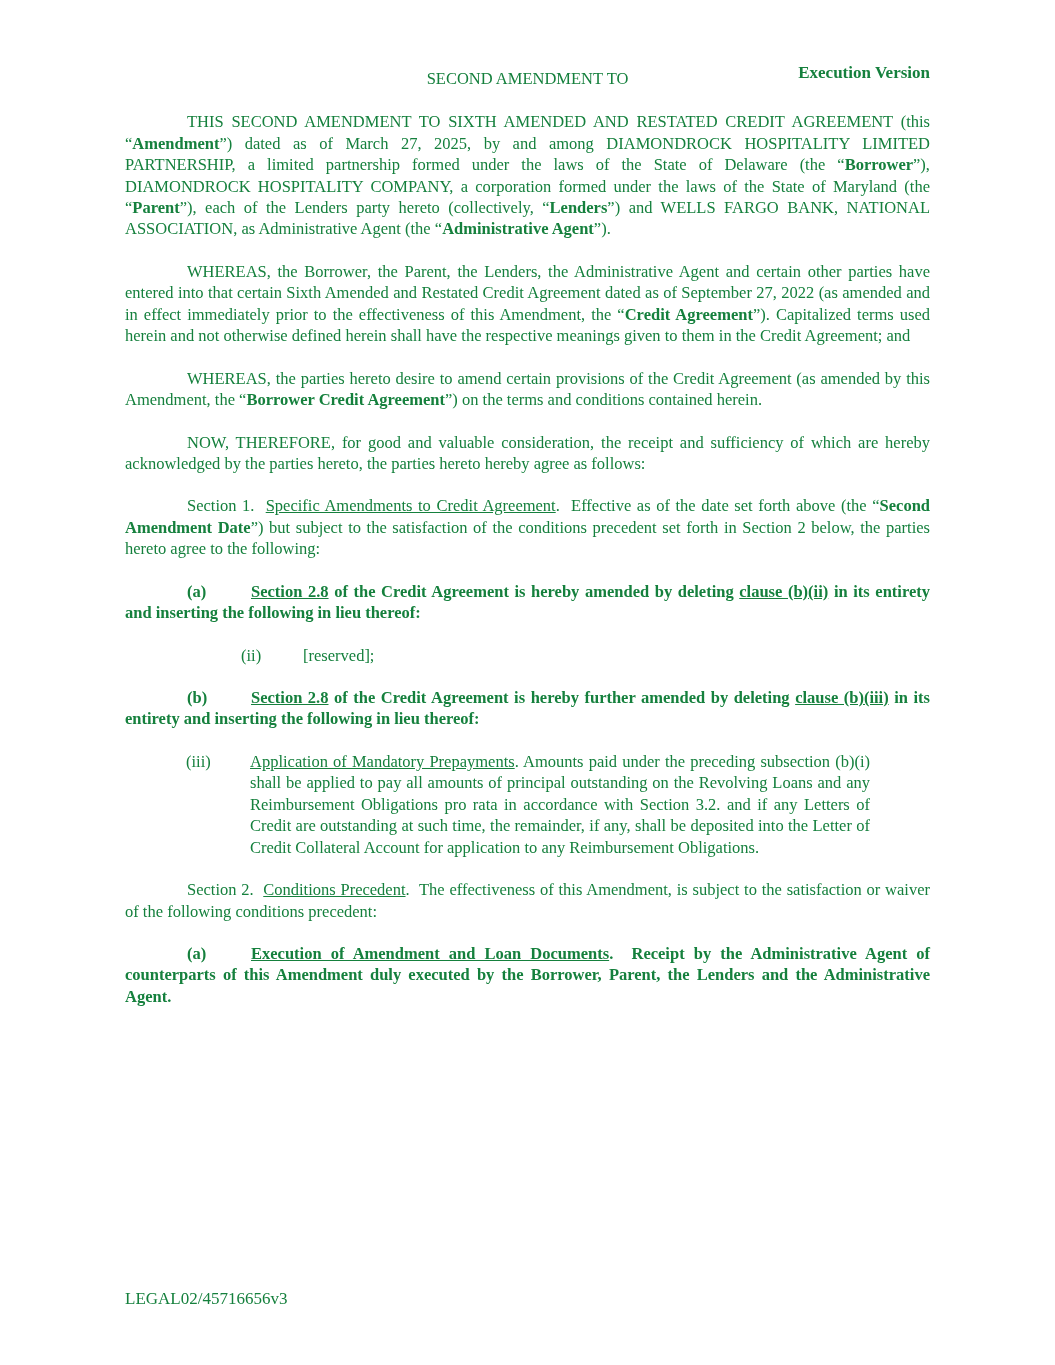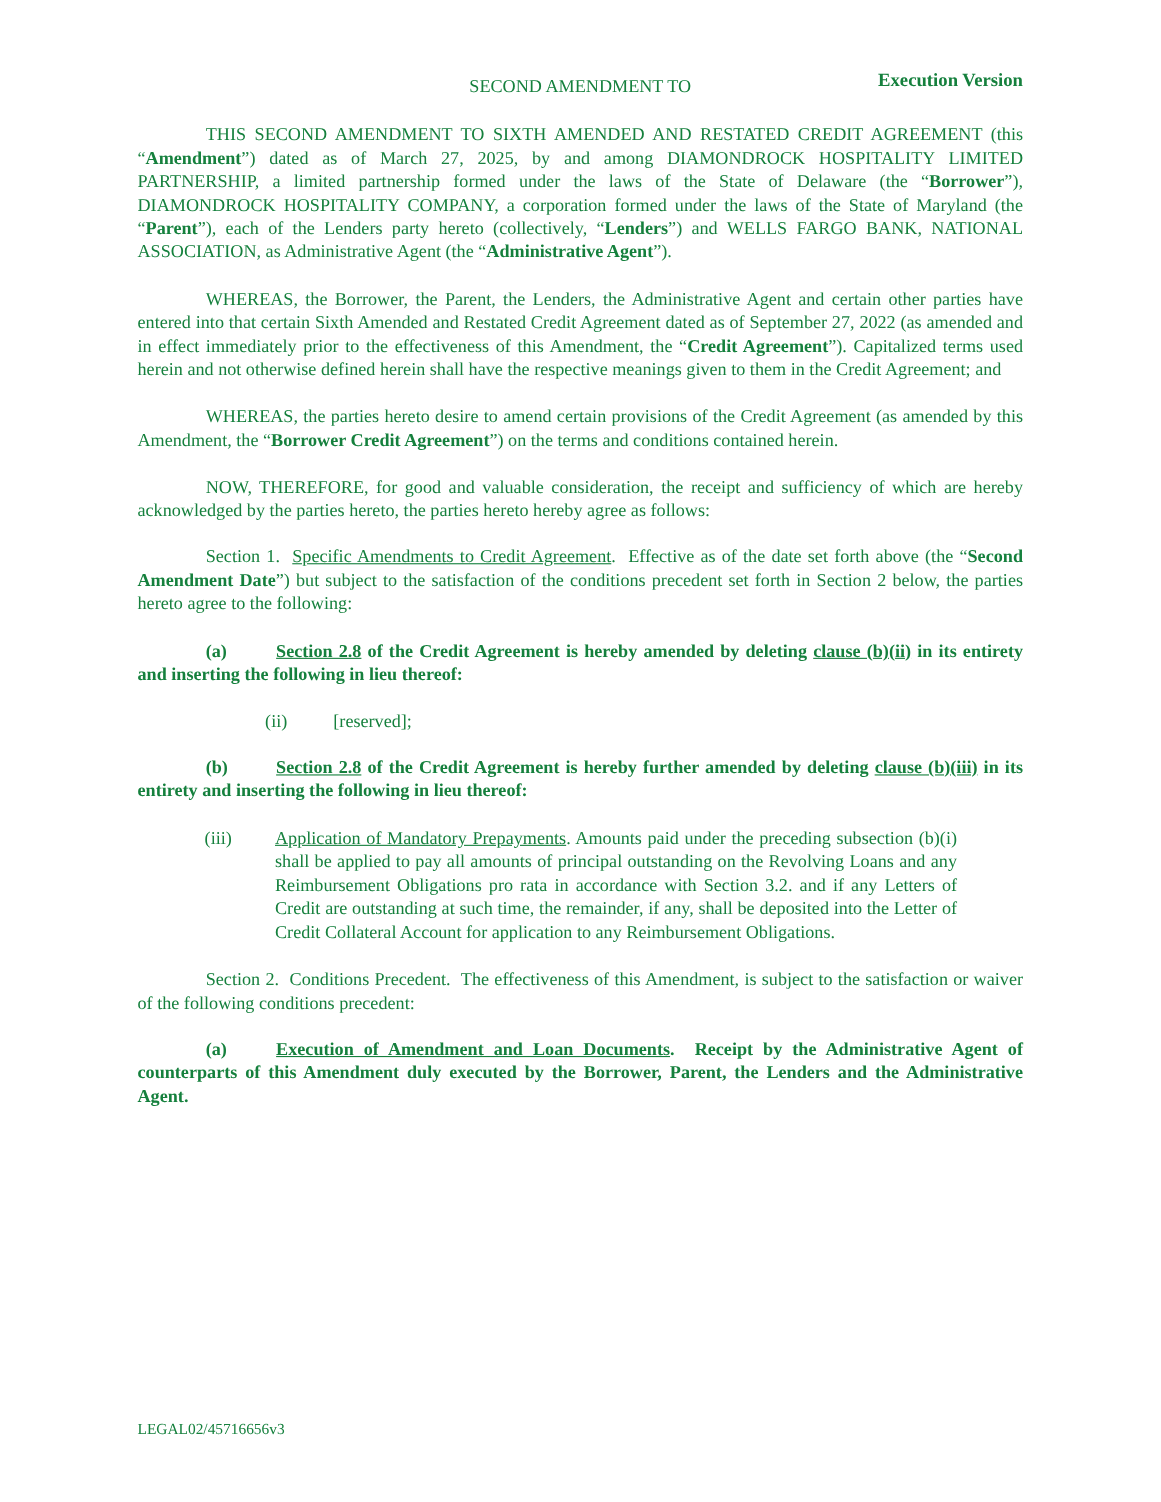--- a/index.html
+++ b/index.html
@@ -38,21 +38,21 @@
   p.body { text-indent: 62px; }
   p.sub1 { text-indent: 62px; font-weight: bold; }
   p.sub2 { margin-left: 116px; text-align: left; }
   p.block { margin-left: 125px; margin-right: 60px; text-indent: -64px; }
   .plabel { display: inline-block; width: 64px; text-indent: 0; }
   .plabel.narrow { width: 62px; }
   .footer {
     position: absolute;
     left: 125px;
     bottom: 56px;
-    font-size: 14px;
+    font-size: 17px;
   }
 </style>
 </head>
 <body>
 
 <div class="page">
 
   <div class="exec-version">Execution Version</div>
 
   <div class="doc-title">
@@ -83,21 +83,21 @@
 
     <p class="sub1"><span class="plabel">(a)</span><span><span style="text-decoration: underline;">Section 2.8</span><span> of the Credit Agreement is hereby amended by deleting </span><span style="text-decoration: underline;">clause (b)(ii)</span><span> in its entirety and inserting the following in lieu thereof:</span></span></p>
 
     <p class="sub2"><span class="plabel narrow">(ii)</span><span><span>[reserved];</span></span></p>
 
     <p class="sub1"><span class="plabel">(b)</span><span><span style="text-decoration: underline;">Section 2.8</span><span> of the Credit Agreement is hereby further amended by deleting </span><span style="text-decoration: underline;">clause (b)(iii)</span><span> in its entirety and inserting the following in lieu thereof:</span></span></p>
 
     <p class="block"><span class="plabel">(iii)</span><span><span style="text-decoration: underline;">Application of Mandatory Prepayments</span><span>. Amounts paid under the preceding subsection (b)(i) shall be applied to pay all amounts of principal outstanding on the Revolving Loans and any Reimbursement Obligations pro rata in accordance with Section 3.2. and if any Letters of Credit are outstanding at such time, the remainder, if any, shall be deposited into the Letter of Credit Collateral Account for application to any Reimbursement Obligations.</span></span></p>
 
     <p class="body">
-      <span><span>Section 2.&nbsp; </span><span style="">Conditions Precedent</span><span>.&nbsp; The effectiveness of this Amendment, is subject to the satisfaction or waiver of the following conditions precedent:</span></span>
+      <span><span>Section 2.&nbsp; </span><span style="text-decoration: underline;">Conditions Precedent</span><span>.&nbsp; The effectiveness of this Amendment, is subject to the satisfaction or waiver of the following conditions precedent:</span></span>
     </p>
 
     <p class="sub1"><span class="plabel">(a)</span><span><span style="text-decoration: underline;">Execution of Amendment and Loan Documents</span><span>.&nbsp; Receipt by the Administrative Agent of counterparts of this Amendment duly executed by the Borrower, Parent, the Lenders and the Administrative Agent.</span></span></p>
 
   </div>
 
   <div class="footer">LEGAL02/45716656v3</div>
 
 </div>
 

